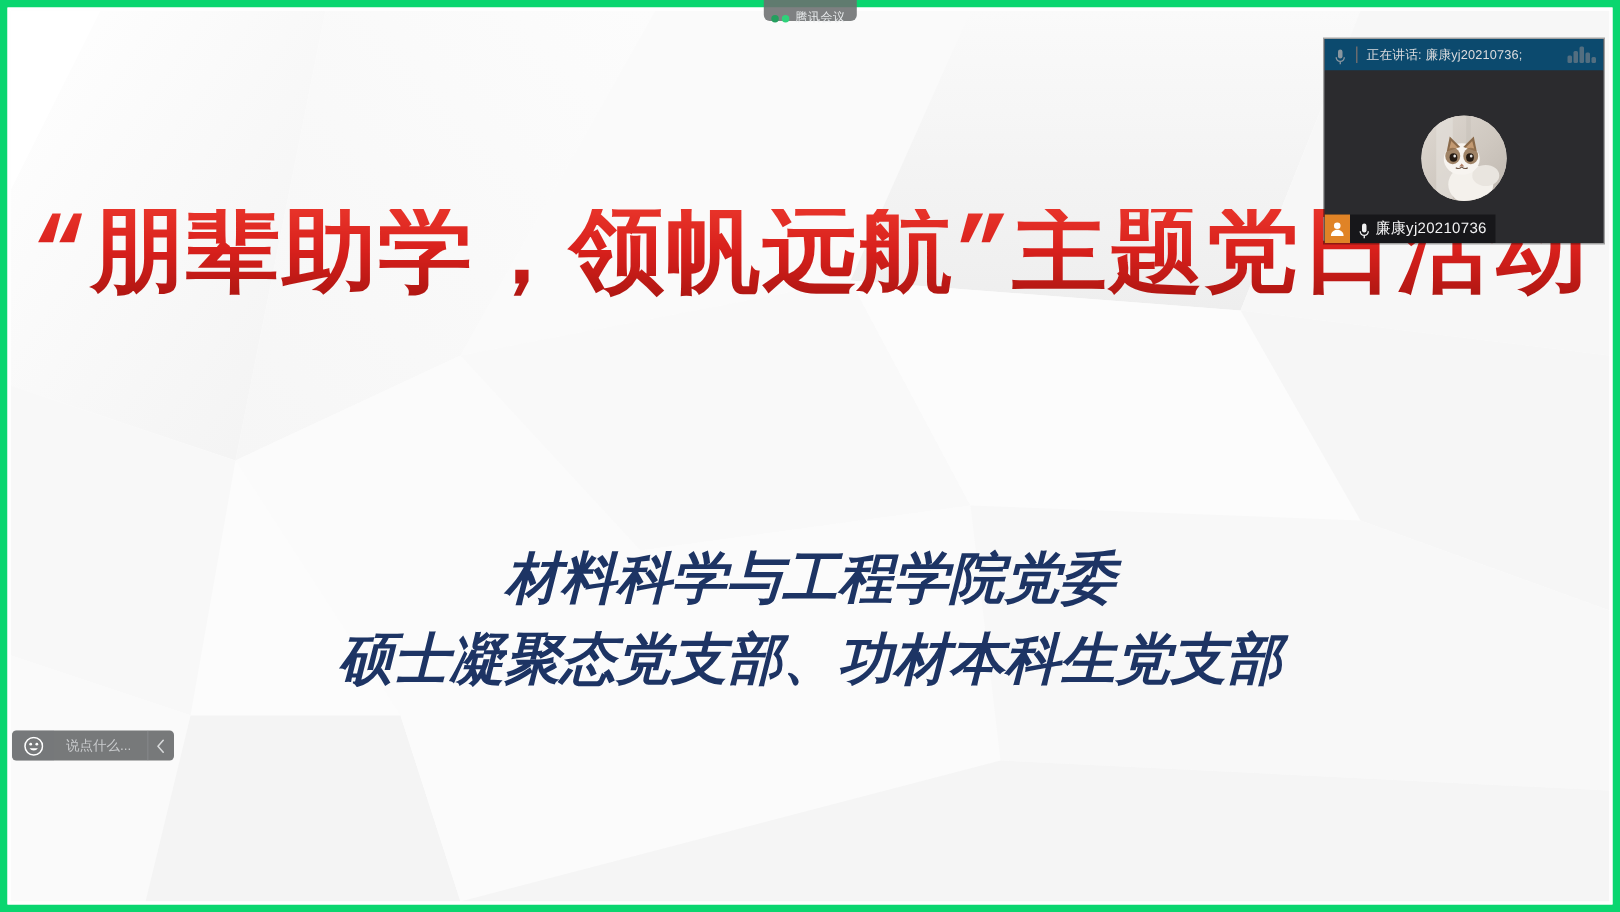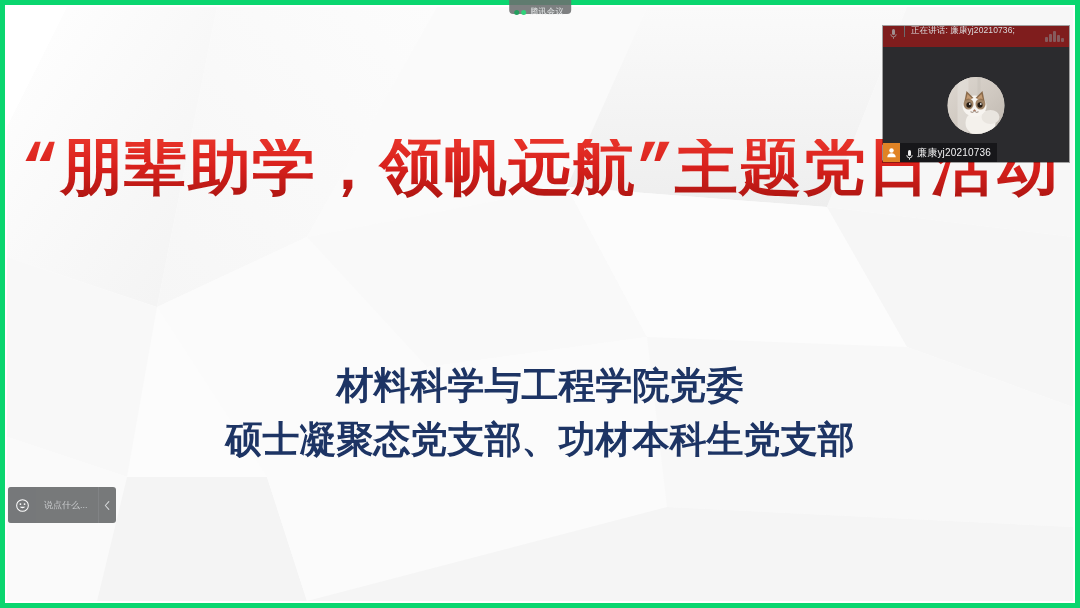--- a/index.html
+++ b/index.html
@@ -70,20 +70,21 @@
     text-shadow: none;
   }
 
   
   .subtitle-wrap {
     position: absolute;
     left: 0; right: 0; top: 352px;
     text-align: center;
     z-index: 10;
     color: #1b3260;
+    font-style: italic;
   }
   .sub-line {
     font-family: "DejaVu Serif", "Liberation Serif", serif;
     font-weight: bold;
     color: #1d3464;
     white-space: nowrap;
   }
   .sub-org   { font-size: 37px; line-height: 1.45; }
   .sub-branch{ font-size: 37px; line-height: 1.45; }
   .sub-date  { font-size: 37px; line-height: 1.45; }
@@ -121,22 +122,23 @@
     left: 883px; top: 26px;
     width: 186px; height: 136px;
     background: #2b2b2e;
     z-index: 55;
     box-shadow: 0 0 0 1px rgba(0,0,0,0.35);
     overflow: hidden;
     font-family: "Liberation Sans", "DejaVu Sans", sans-serif;
   }
   .vp-header {
     height: 21px;
-    background: #7f1d1d;
+    background: #0c4a6e;
     display: flex;
+    align-items: center;
     gap: 6px;
     padding: 0 6px;
     position: relative;
   }
   .vp-mic-small {
     width: 9px; height: 12px;
     position: relative;
     flex: 0 0 auto;
     opacity: 0.8;
   }
@@ -207,21 +209,21 @@
     color: #f2f2f3;
     white-space: nowrap;
     line-height: 1;
     letter-spacing: 0.2px;
   }
 
   
   .chat-bar {
     position: absolute;
     left: 8px; top: 487px;
-    height: 36px;
+    height: 20px;
     display: flex;
     align-items: stretch;
     background: rgba(104,106,108,0.90);
     border-radius: 3px;
     z-index: 58;
     overflow: hidden;
   }
   .chat-emoji {
     width: 28px;
     display: flex; align-items: center; justify-content: center;

